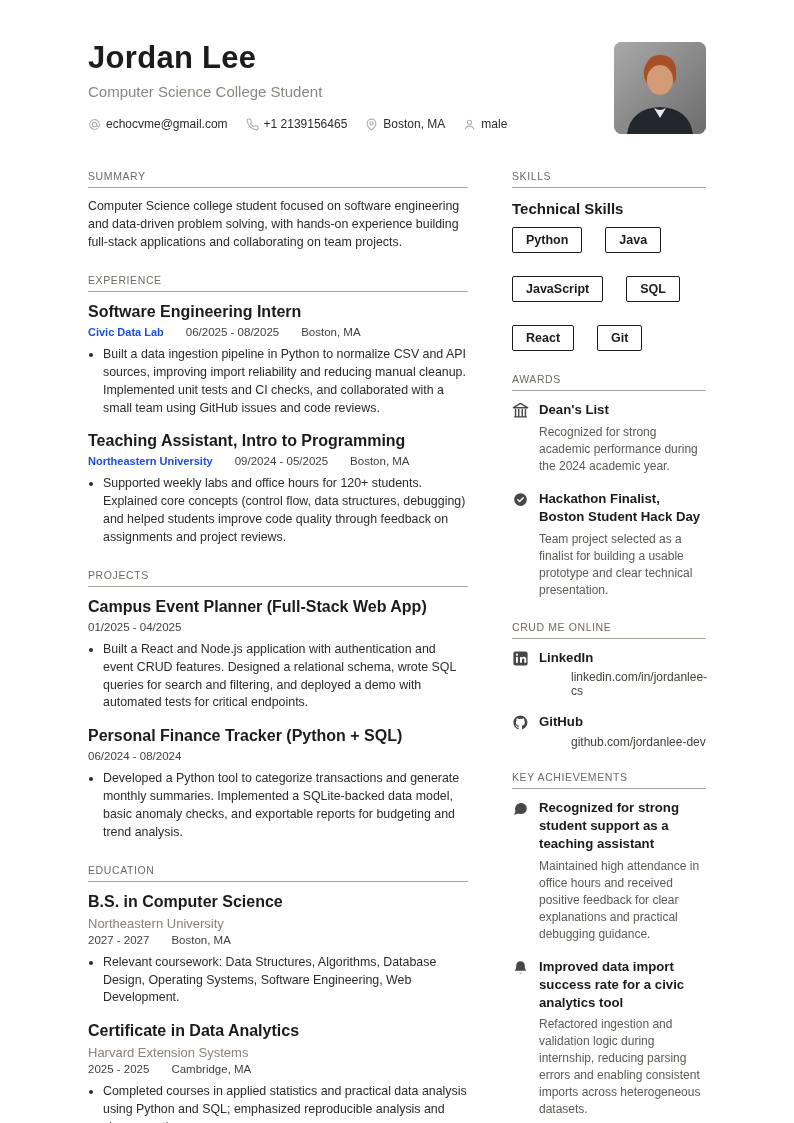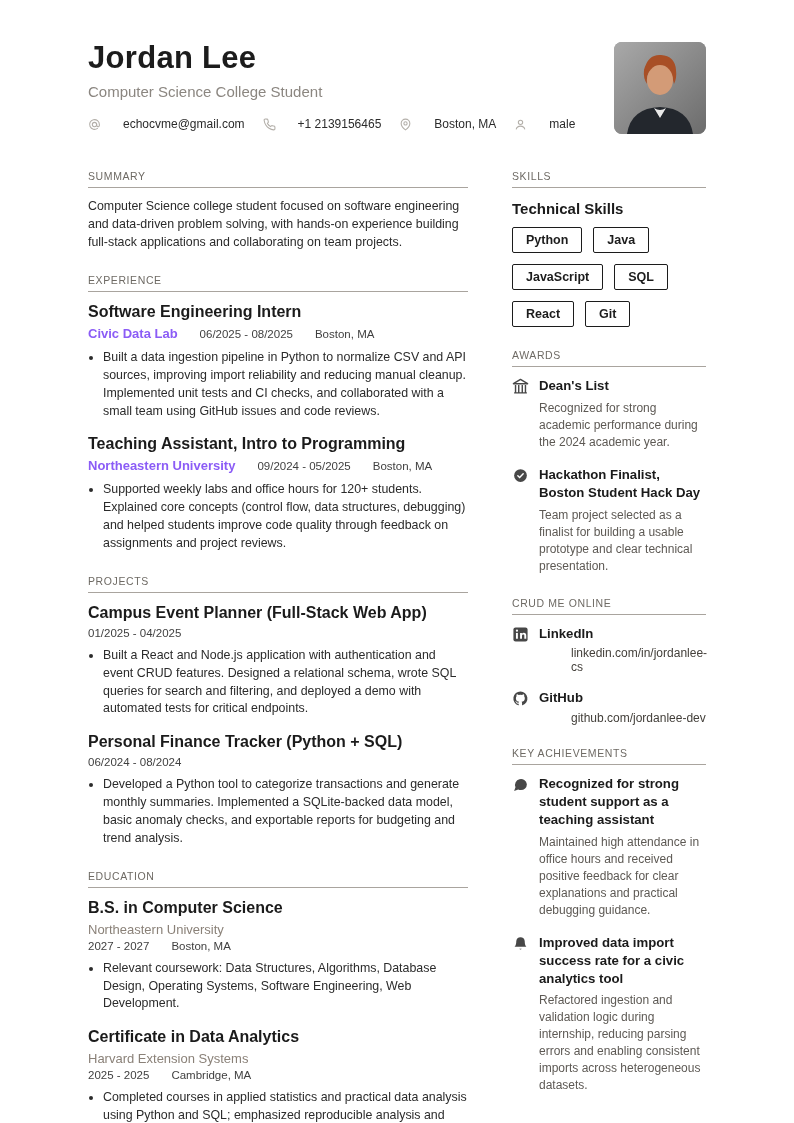--- a/index.html
+++ b/index.html
@@ -17,46 +17,46 @@
   body{background:#fff;font-family:"Liberation Sans", sans-serif;}
   .page{
     width:706px;height:1123px;margin:0 auto;background:#fff;color:var(--text);
     padding:40px 44px 18px 44px;display:flex;flex-direction:column;position:relative;overflow:hidden;
   }
   
   .header{position:relative;min-height:100px;}
   .name{font-size:31px;font-weight:700;letter-spacing:.3px;color:#1c1c1c;}
   .job-title{font-size:15px;color:#8b8680;margin-top:7px;}
   .contact-row{display:flex;align-items:center;gap:18px;margin-top:17px;font-size:12px;color:#2b2b2b;}
-  .contact-item{display:flex;align-items:center;gap:22px;}
+  .contact-item{display:flex;align-items:center;gap:5px;}
   .cicon{width:13px;height:13px;color:var(--icon-light);flex:none;}
   .photo{position:absolute;top:2px;right:0;width:92px;height:92px;border-radius:8px;overflow:hidden;background:#8f8f8f;}
   .photo svg{display:block;width:100%;height:100%;}
   
   .columns{display:flex;gap:44px;margin-top:16px;flex:1;}
   .col-left{width:380px;flex:none;}
   .col-right{flex:1;min-width:0;}
   .sec-head{
     font-size:10.5px;font-weight:400;letter-spacing:.6px;color:var(--head-gray);
     border-bottom:1px solid var(--rule);padding-bottom:5px;margin:22px 0 10px 0;
   }
   .col-left > .section:first-child .sec-head,
   .col-right > .section:first-child .sec-head{margin-top:14px;}
   .body-text{font-size:12.4px;line-height:1.45;color:#2b2b2b;}
   .item{margin-bottom:14px;}
   .item-title{font-size:16px;font-weight:700;color:#1b1b1b;line-height:1.25;margin-bottom:4px;}
   .meta-row{display:flex;align-items:baseline;gap:22px;margin-bottom:4px;flex-wrap:wrap;}
-  .company{font-size:13px;font-weight:600;color:#8b5cf6;}
+  .company{font-size:11px;font-weight:600;color:#1d4ed8;}
   .meta{font-size:11.5px;color:#3f3f3f;}
   .school{font-size:13px;color:var(--institution);margin-bottom:3px;}
   .bullets{margin:2px 0 0 0;padding-left:15px;}
   .bullets li{font-size:12.4px;line-height:1.44;color:#2b2b2b;margin-top:8px;}
   
   .skills-group-title{font-size:15px;font-weight:700;color:#1b1b1b;margin:12px 0 10px 0;}
-  .tags{display:flex;flex-wrap:wrap;gap:11px;}
+  .tags{display:flex;flex-wrap:wrap;gap:23px;}
   .tag{
     border:1.5px solid #1c1c1c;border-radius:2px;padding:5px 13px;
     font-size:12.5px;font-weight:700;color:#1c1c1c;display:inline-block;
   }
   .entry{display:flex;gap:10px;margin-bottom:15px;}
   .entry .eicon{width:17px;height:17px;color:var(--icon-dark);flex:none;margin-top:1px;}
   .entry-body{min-width:0;}
   .entry-title{font-size:13.2px;font-weight:700;color:#1b1b1b;line-height:1.35;}
   .entry-desc{font-size:12px;line-height:1.42;color:var(--muted);margin-top:5px;}
   .entry-url{font-size:12px;color:#44403b;margin-top:4px;cursor:pointer;margin-left:32px;}

